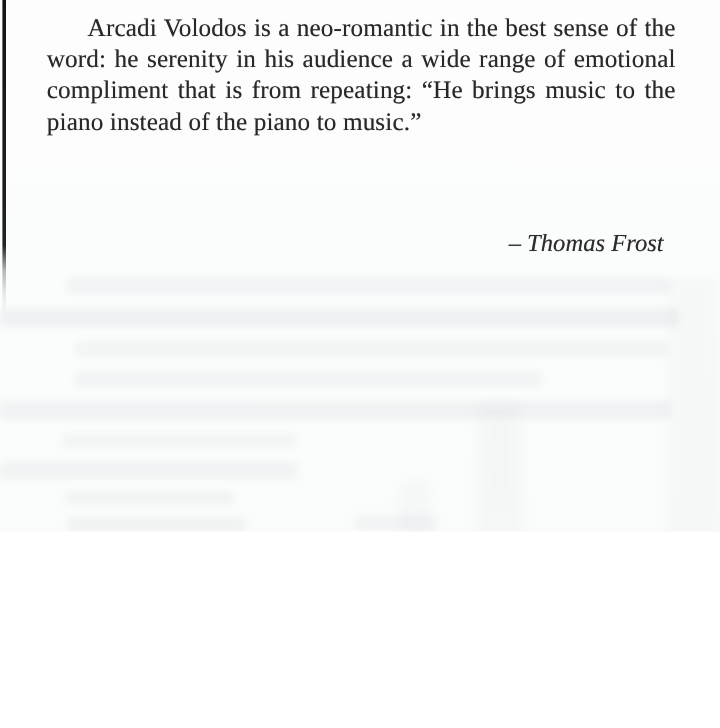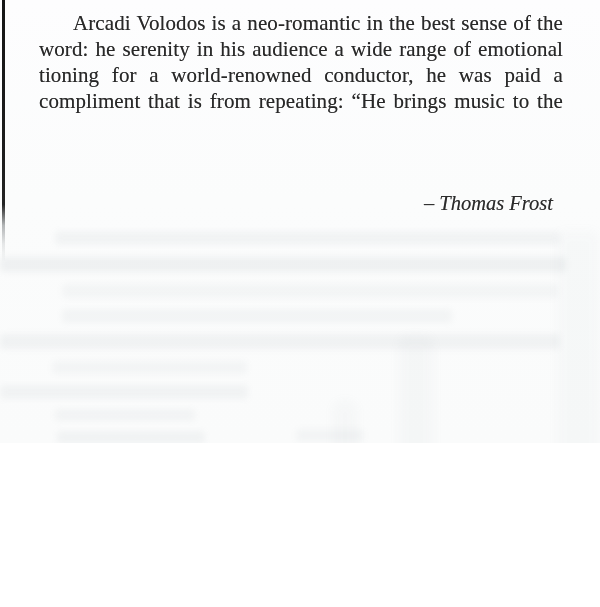--- a/index.html
+++ b/index.html
@@ -109,22 +109,22 @@
   <div class="bb" style="left:296px; top:529px; width:138px; height:13px; opacity:.07;"></div>
   <div class="bb" style="left:296px; top:553px; width:222px; height:13px; opacity:.06;"></div>
 
   <div class="vb" style="left:398px; top:335px; width:36px; height:228px; opacity:.05;"></div>
   <div class="vb" style="left:332px; top:400px; width:26px; height:160px; opacity:.045;"></div>
   <div class="vb" style="left:556px; top:230px; width:44px; height:348px; opacity:.04;"></div>
 
   <div class="quote">
     <div class="line first">Arcadi Volodos is a neo-romantic in the best sense of the</div>
     <div class="line">word: he serenity in his audience a wide range of emotional</div>
-    <div class="line">tioning for a world-renowned conductor, he was paid a</div>
     <div class="line">compliment that is from repeating: “He brings music to the</div>
+    <div class="line last">piano instead of the piano to music.”</div>
   </div>
 
   <div class="attribution">– Thomas Frost</div>
 
   <div class="page-number">6</div>
 
   <div class="bottom-line"></div>
 
 </div>
 

